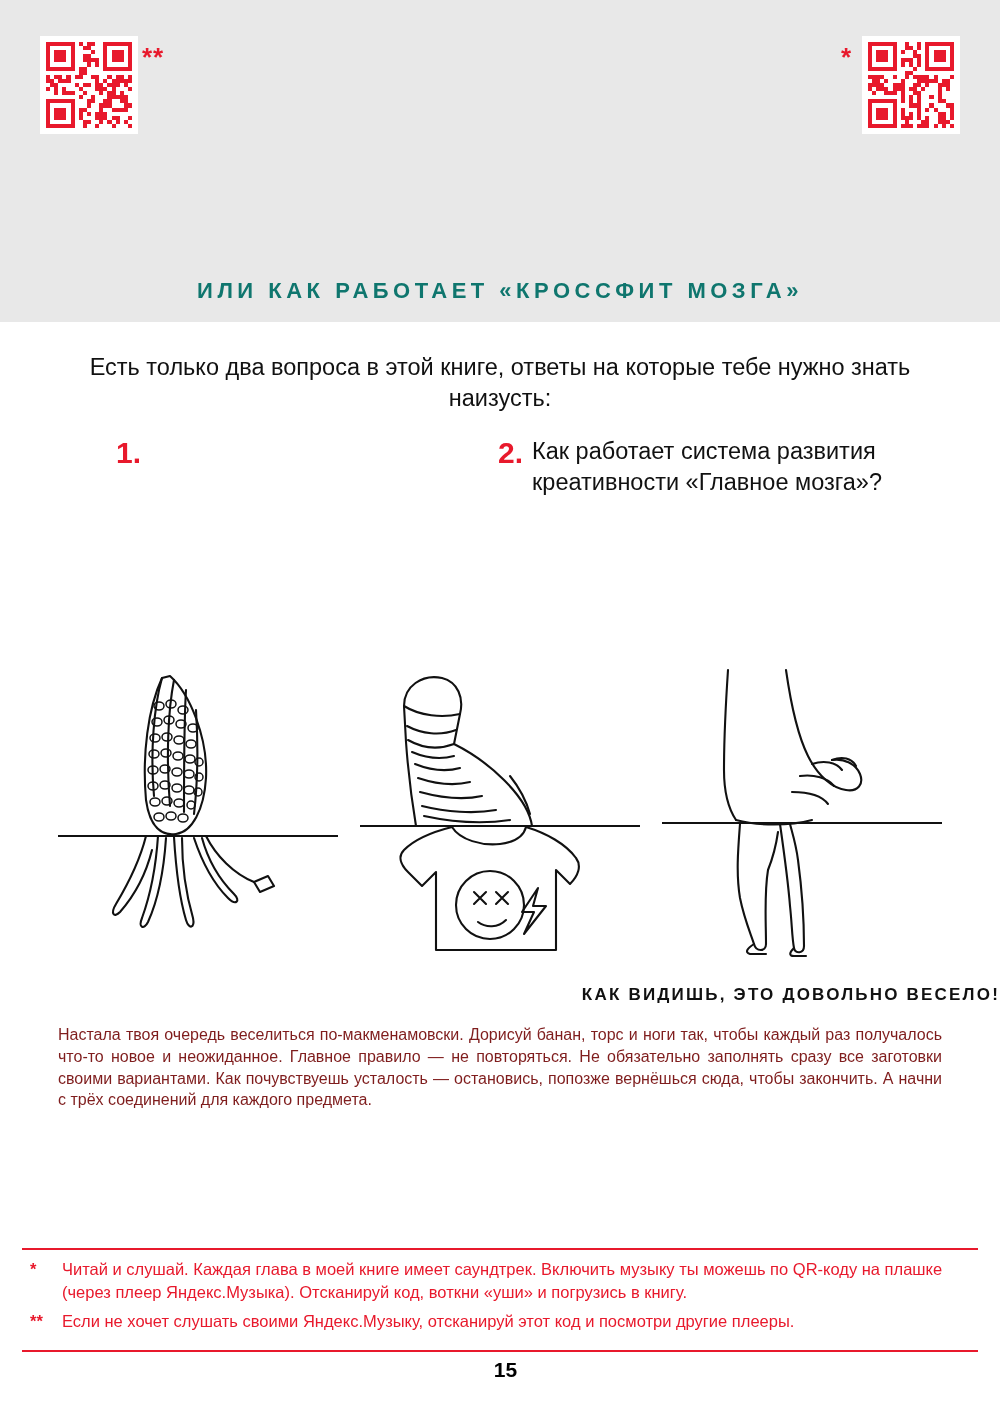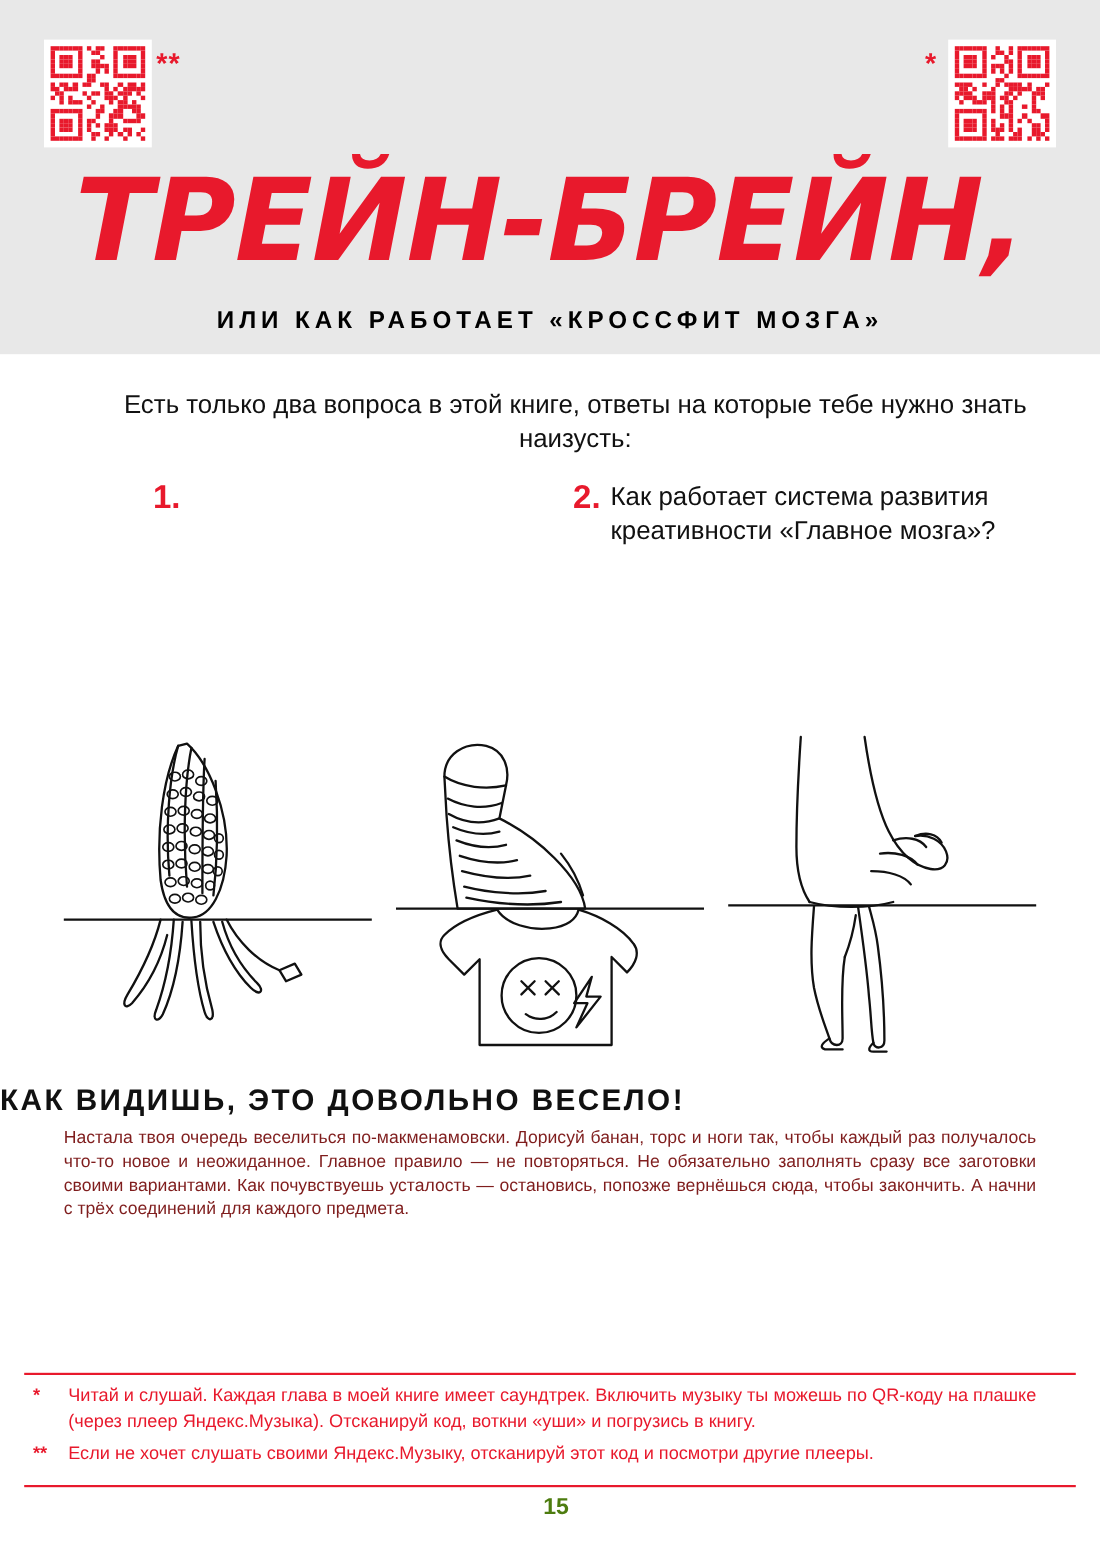--- a/index.html
+++ b/index.html
@@ -65,34 +65,33 @@
     font-size: 104px;
     line-height: 1;
     letter-spacing: -1px;
     white-space: nowrap;
   }
   .title-sub {
     position: absolute;
     left: 0; right: 0;
     top: 278px;
     text-align: center;
-    color: #000000;
+    color: #0f766e;
     font-family: "Liberation Sans", sans-serif;
     font-weight: bold;
     font-size: 22px;
     letter-spacing: 4.5px;
   }
 
   
   .content {
     position: absolute;
     left: 58px;
     top: 352px;
     width: 884px;
-    margin-left: 23px;
   }
   .intro {
     text-align: center;
     font-size: 23.5px;
     line-height: 1.32;
     color: #111;
     padding: 0 10px;
   }
 
   .qa-row {
@@ -138,26 +137,26 @@
   }
   .illus-cell {
     width: 280px;
     height: 300px;
     position: relative;
   }
 
   
   .subhead {
     position: absolute;
-    left: 0; right: 12px;
+    left: 0; right: 0;
     top: 985px;
-    text-align: left;
+    text-align: right;
     color: #111;
     font-weight: bold;
-    font-size: 27px;
+    font-size: 17px;
     letter-spacing: 2.2px;
     font-family: "Liberation Sans", sans-serif;
   }
   .body-block {
     position: absolute;
     left: 58px;
     top: 1024px;
     width: 884px;
     font-size: 16px;
     line-height: 1.365;
@@ -196,21 +195,21 @@
     font-weight: bold;
     text-align: left;
   }
   .fn-text { flex: 1; }
 
   .page-num {
     position: absolute;
     left: 0; right: 0;
     top: 1358px;
     text-align: center;
-    color: #4d7c0f;
+    color: #000000;
     font-weight: bold;
     font-size: 21px;
     margin-left: 11px;
   }
 </style>
 </head>
 <body>
 
 <div class="page">
 
@@ -1103,21 +1102,20 @@
           <i class=""></i>
           <i class="on"></i>
           <i class=""></i>
           <i class="on"></i>
           <i class=""></i>
           <i class="on"></i>
         </div>
     </div>
     <div class="ast ast-right">*</div>
 
-    <div class="title-main">ТРЕЙН-БРЕЙН,</div>
     <div class="title-sub">ИЛИ КАК РАБОТАЕТ «КРОССФИТ МОЗГА»</div>
   </div>
 
   <div class="content">
     <div class="intro">Есть только два вопроса в этой книге, ответы на которые тебе нужно знать наизусть:</div>
 
     <div class="qa-row">
       <div class="qa-item first">
         <span class="qa-num">1.</span>
       </div>

